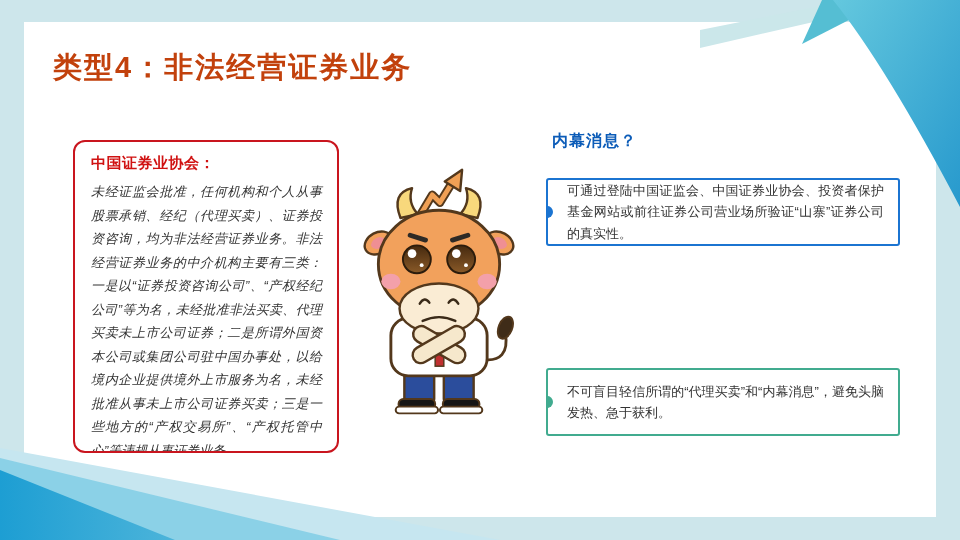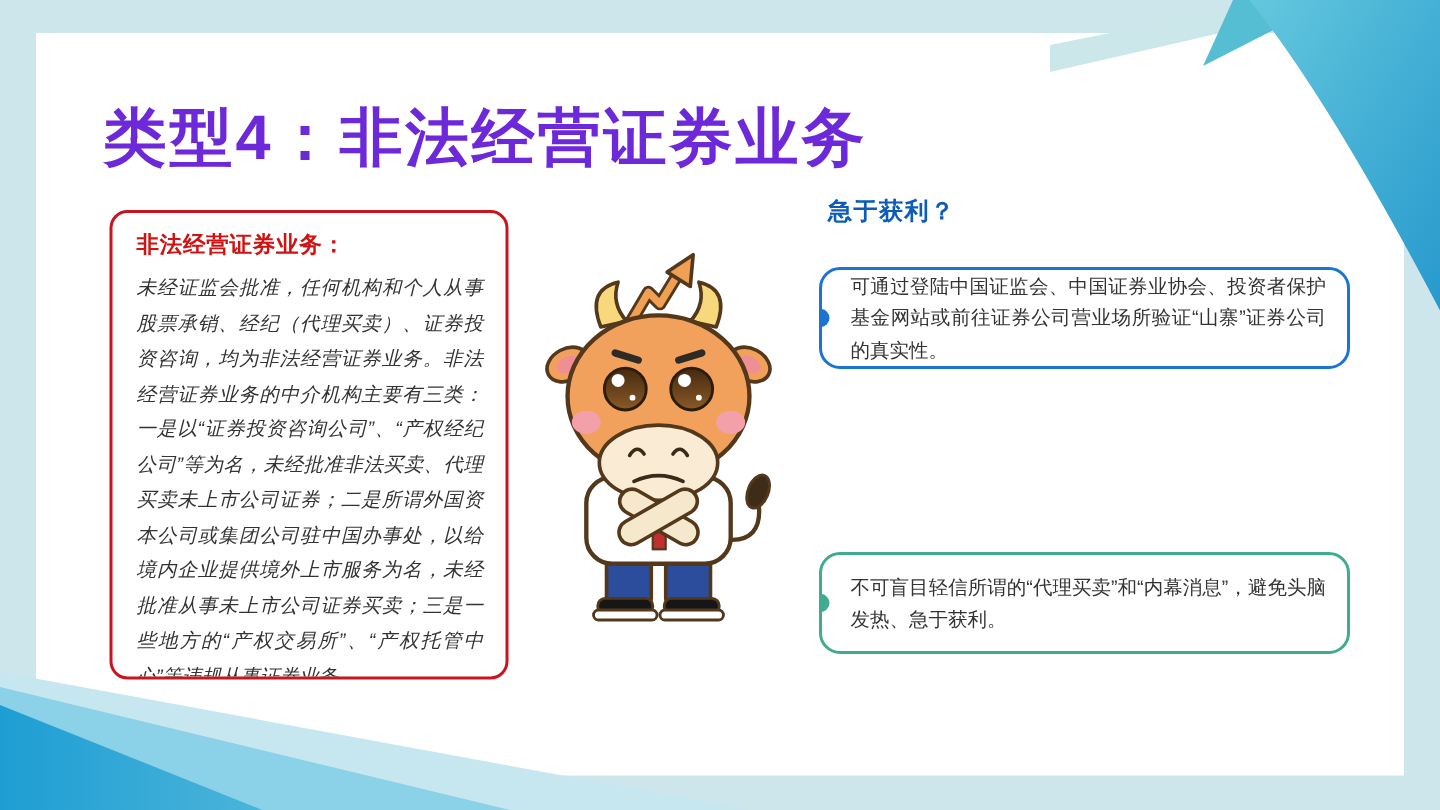--- a/index.html
+++ b/index.html
@@ -1,30 +1,30 @@
 <!DOCTYPE html>
 <html><head>
 <meta charset="utf-8">
 <style>
   html,body{margin:0;padding:0;background:#e8eef0;}
   .stage{position:relative;width:960px;height:540px;background:#cde6eb;overflow:hidden;
          font-family:"Liberation Sans","DejaVu Sans",sans-serif;}
   .card{position:absolute;left:24px;top:22px;width:912px;height:495px;background:#ffffff;z-index:1;}
   .deco-tr{position:absolute;top:0;right:0;width:260px;height:210px;z-index:3;pointer-events:none;}
   .deco-bl{position:absolute;left:0;bottom:0;width:520px;height:100px;z-index:3;pointer-events:none;}
-  .page-title{position:absolute;left:53px;top:48px;z-index:2;font-size:42px;font-weight:bold;
-              color:#6d28d9;letter-spacing:2px;margin:16px;}
+  .page-title{position:absolute;left:53px;top:48px;z-index:2;font-size:29px;font-weight:bold;
+              color:#c2410c;letter-spacing:2px;margin:0;}
   .def-box{position:absolute;left:73px;top:140px;width:266px;height:313px;box-sizing:border-box;
            border:2px solid #c9151e;border-radius:12px;background:#fff;padding:12px 15px 0 16px;
            z-index:2;overflow:hidden;}
   .def-heading{color:#d01212;font-weight:bold;font-size:15px;margin:0 0 7px 0;letter-spacing:.5px;}
   .def-body{font-size:13px;color:#333;line-height:23.5px;text-align:justify;margin:0;font-style:italic;}
   .prev-heading{position:absolute;left:552px;top:131px;z-index:2;font-size:16px;font-weight:bold;
                 color:#0c5cb8;margin:0;letter-spacing:1px;}
-  .tip{position:absolute;left:546px;width:354px;box-sizing:border-box;border:2px solid;border-radius:14px;
+  .tip{position:absolute;left:546px;width:354px;box-sizing:border-box;border:2px solid;border-radius:3px;
        background:#fff;display:flex;align-items:center;padding:4px 14px 4px 19px;z-index:2;overflow:hidden;}
   .tip p{margin:0;font-size:13px;line-height:21.5px;color:#333;text-align:justify;}
   .dot{position:absolute;left:-7px;top:50%;transform:translateY(-50%);width:12px;height:12px;border-radius:50%;}
   .tip1{top:178px;height:68px;border-color:#1b74d1;} .tip1 .dot{background:#1b74d1;}
   .tip2{top:271px;height:70px;border-color:#2e9cc3;} .tip2 .dot{background:#2e9cc3;}
   .tip3{top:368px;height:68px;border-color:#41ab8f;} .tip3 .dot{background:#41ab8f;}
   .mascot{position:absolute;left:362px;top:166px;width:154px;z-index:2;}
 </style>
 </head>
 <body>
@@ -53,25 +53,25 @@
       </linearGradient>
     </defs>
     <polygon points="0,8 500,100 0,100" fill="#c6e6f0"></polygon>
     <polygon points="0,18 340,100 0,100" fill="#8bd1e7"></polygon>
     <polygon points="0,30 175,100 0,100" fill="url(#gBL)"></polygon>
   </svg>
 
   <h1 class="page-title">类型4：非法经营证券业务</h1>
 
   <div class="def-box">
-    <p class="def-heading">非法经营证券业务：</p>
+    <p class="def-heading">中国证券业协会：</p>
     <p class="def-body">未经证监会批准，任何机构和个人从事股票承销、经纪（代理买卖）、证券投资咨询，均为非法经营证券业务。非法经营证券业务的中介机构主要有三类：一是以“证券投资咨询公司”、“产权经纪公司”等为名，未经批准非法买卖、代理买卖未上市公司证券；二是所谓外国资本公司或集团公司驻中国办事处，以给境内企业提供境外上市服务为名，未经批准从事未上市公司证券买卖；三是一些地方的“产权交易所”、“产权托管中心”等违规从事证券业务。</p>
   </div>
 
-  <p class="prev-heading">急于获利？</p>
+  <p class="prev-heading">内幕消息？</p>
 
   <div class="tip tip1">
     <span class="dot"></span>
     <p>可通过登陆中国证监会、中国证券业协会、投资者保护基金网站或前往证券公司营业场所验证“山寨”证券公司的真实性。</p>
   </div>
   <div class="tip tip3">
     <span class="dot"></span>
     <p>不可盲目轻信所谓的“代理买卖”和“内幕消息”，避免头脑发热、急于获利。</p>
   </div>
 

